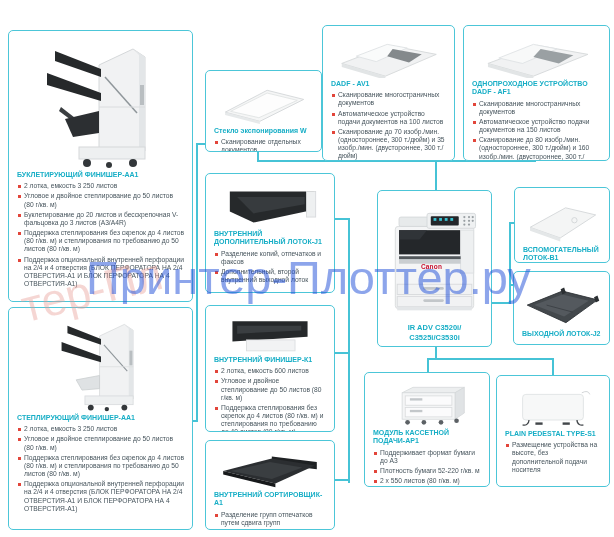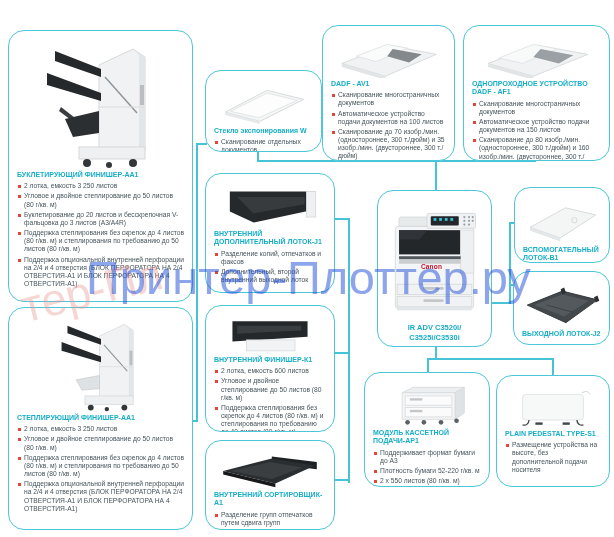--- a/index.html
+++ b/index.html
@@ -1,21 +1,21 @@
 <!DOCTYPE html>
 <html><head>
 <meta charset="utf-8">
 <style>
   html,body{margin:0;padding:0;background:#fff;}
   .canvas{position:relative;width:614px;height:537px;background:#ffffff;overflow:hidden;
           font-family:"Liberation Sans",sans-serif;}
   .page-title{position:absolute;left:8px;top:2px;font-size:13.5px;font-weight:bold;
               color:#19adc5;letter-spacing:.2px;z-index:3;}
   .opt-box{position:absolute;box-sizing:border-box;background:#fff;border:1.6px solid #4cc6d8;
-           border-radius:16px;padding:12px 8px;z-index:2;overflow:hidden;}
+           border-radius:5px;padding:12px 8px;z-index:2;overflow:hidden;}
   .img-wrap{display:flex;align-items:center;justify-content:center;}
   .card-title{font-size:7px;font-weight:bold;color:#17aec6;line-height:1.18;margin:2px 0 3px;}
   ul.bullets{list-style:none;margin:0;padding:0;}
   ul.bullets li{position:relative;font-size:6.7px;line-height:1.22;color:#46545c;
                 padding-left:7px;margin-bottom:2px;}
   ul.bullets li::before{content:"";position:absolute;left:1px;top:3px;width:3px;height:3px;
                 background:#e2453a;}
   .cline{position:absolute;background:#46c3d6;z-index:1;}
   .wm{position:absolute;white-space:nowrap;pointer-events:none;z-index:6;font-weight:400;}
   .wm-gray{left:86px;top:250px;font-size:47px;color:#1d4ed8;opacity:.5;}

